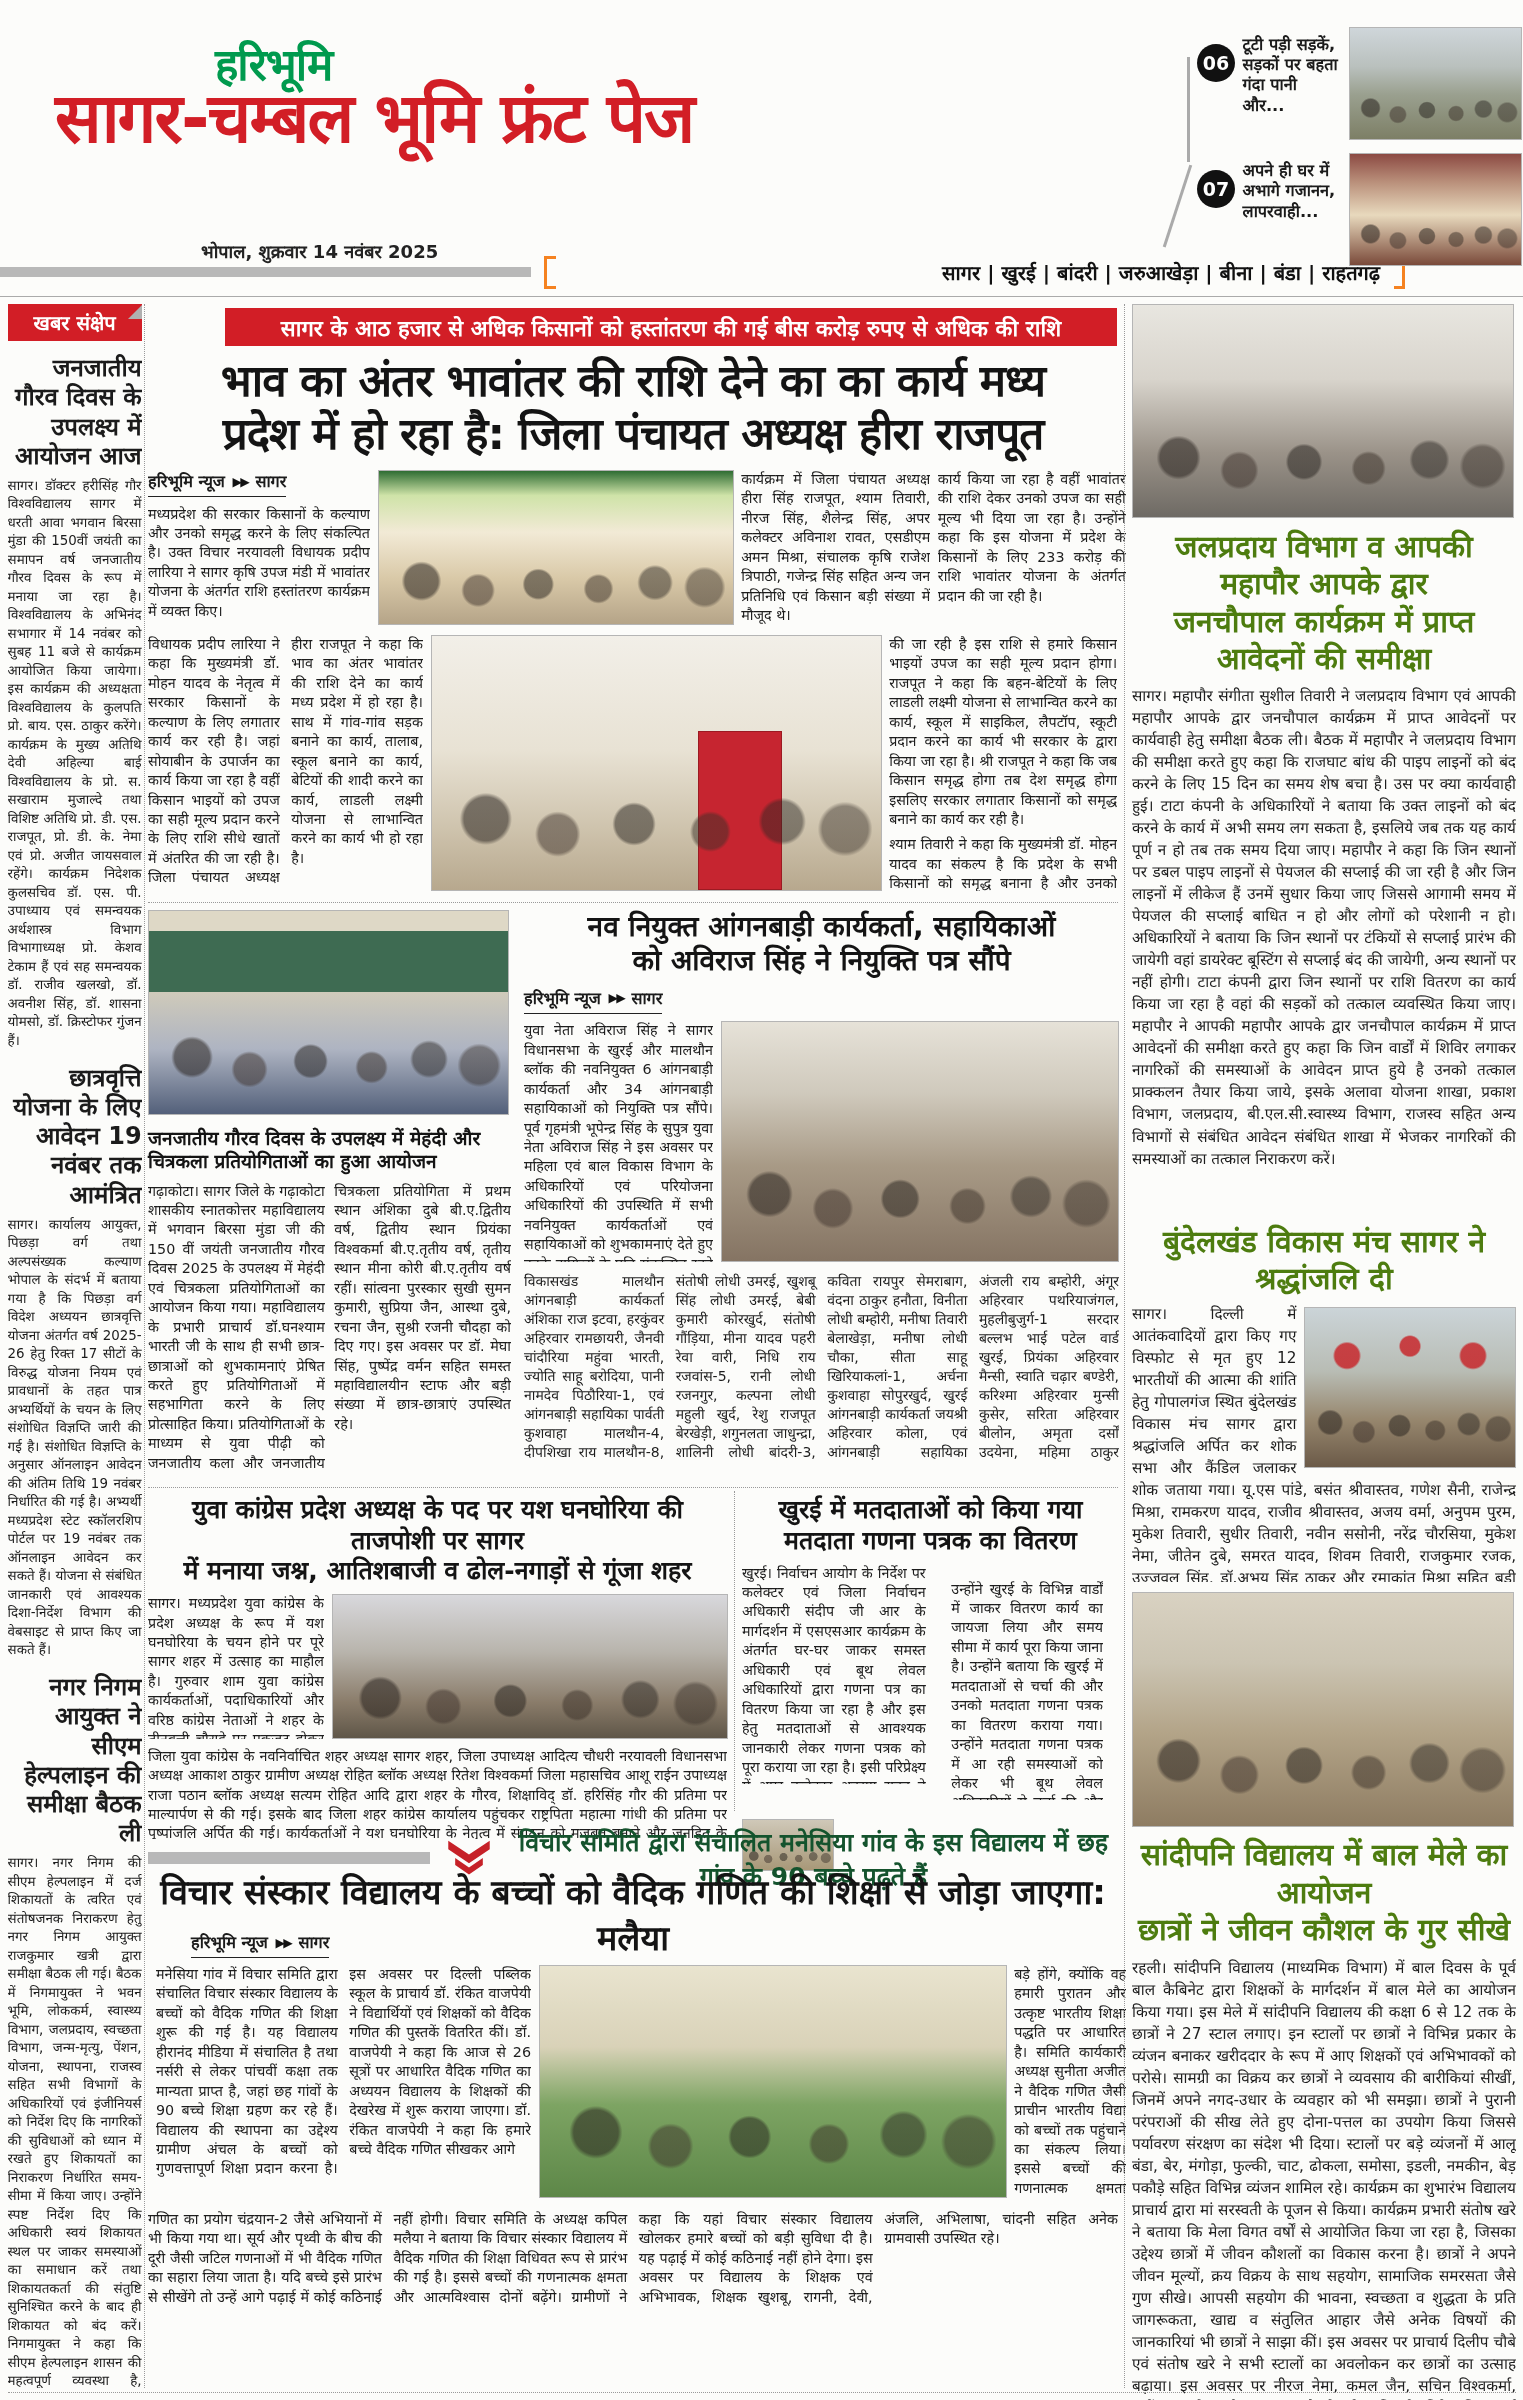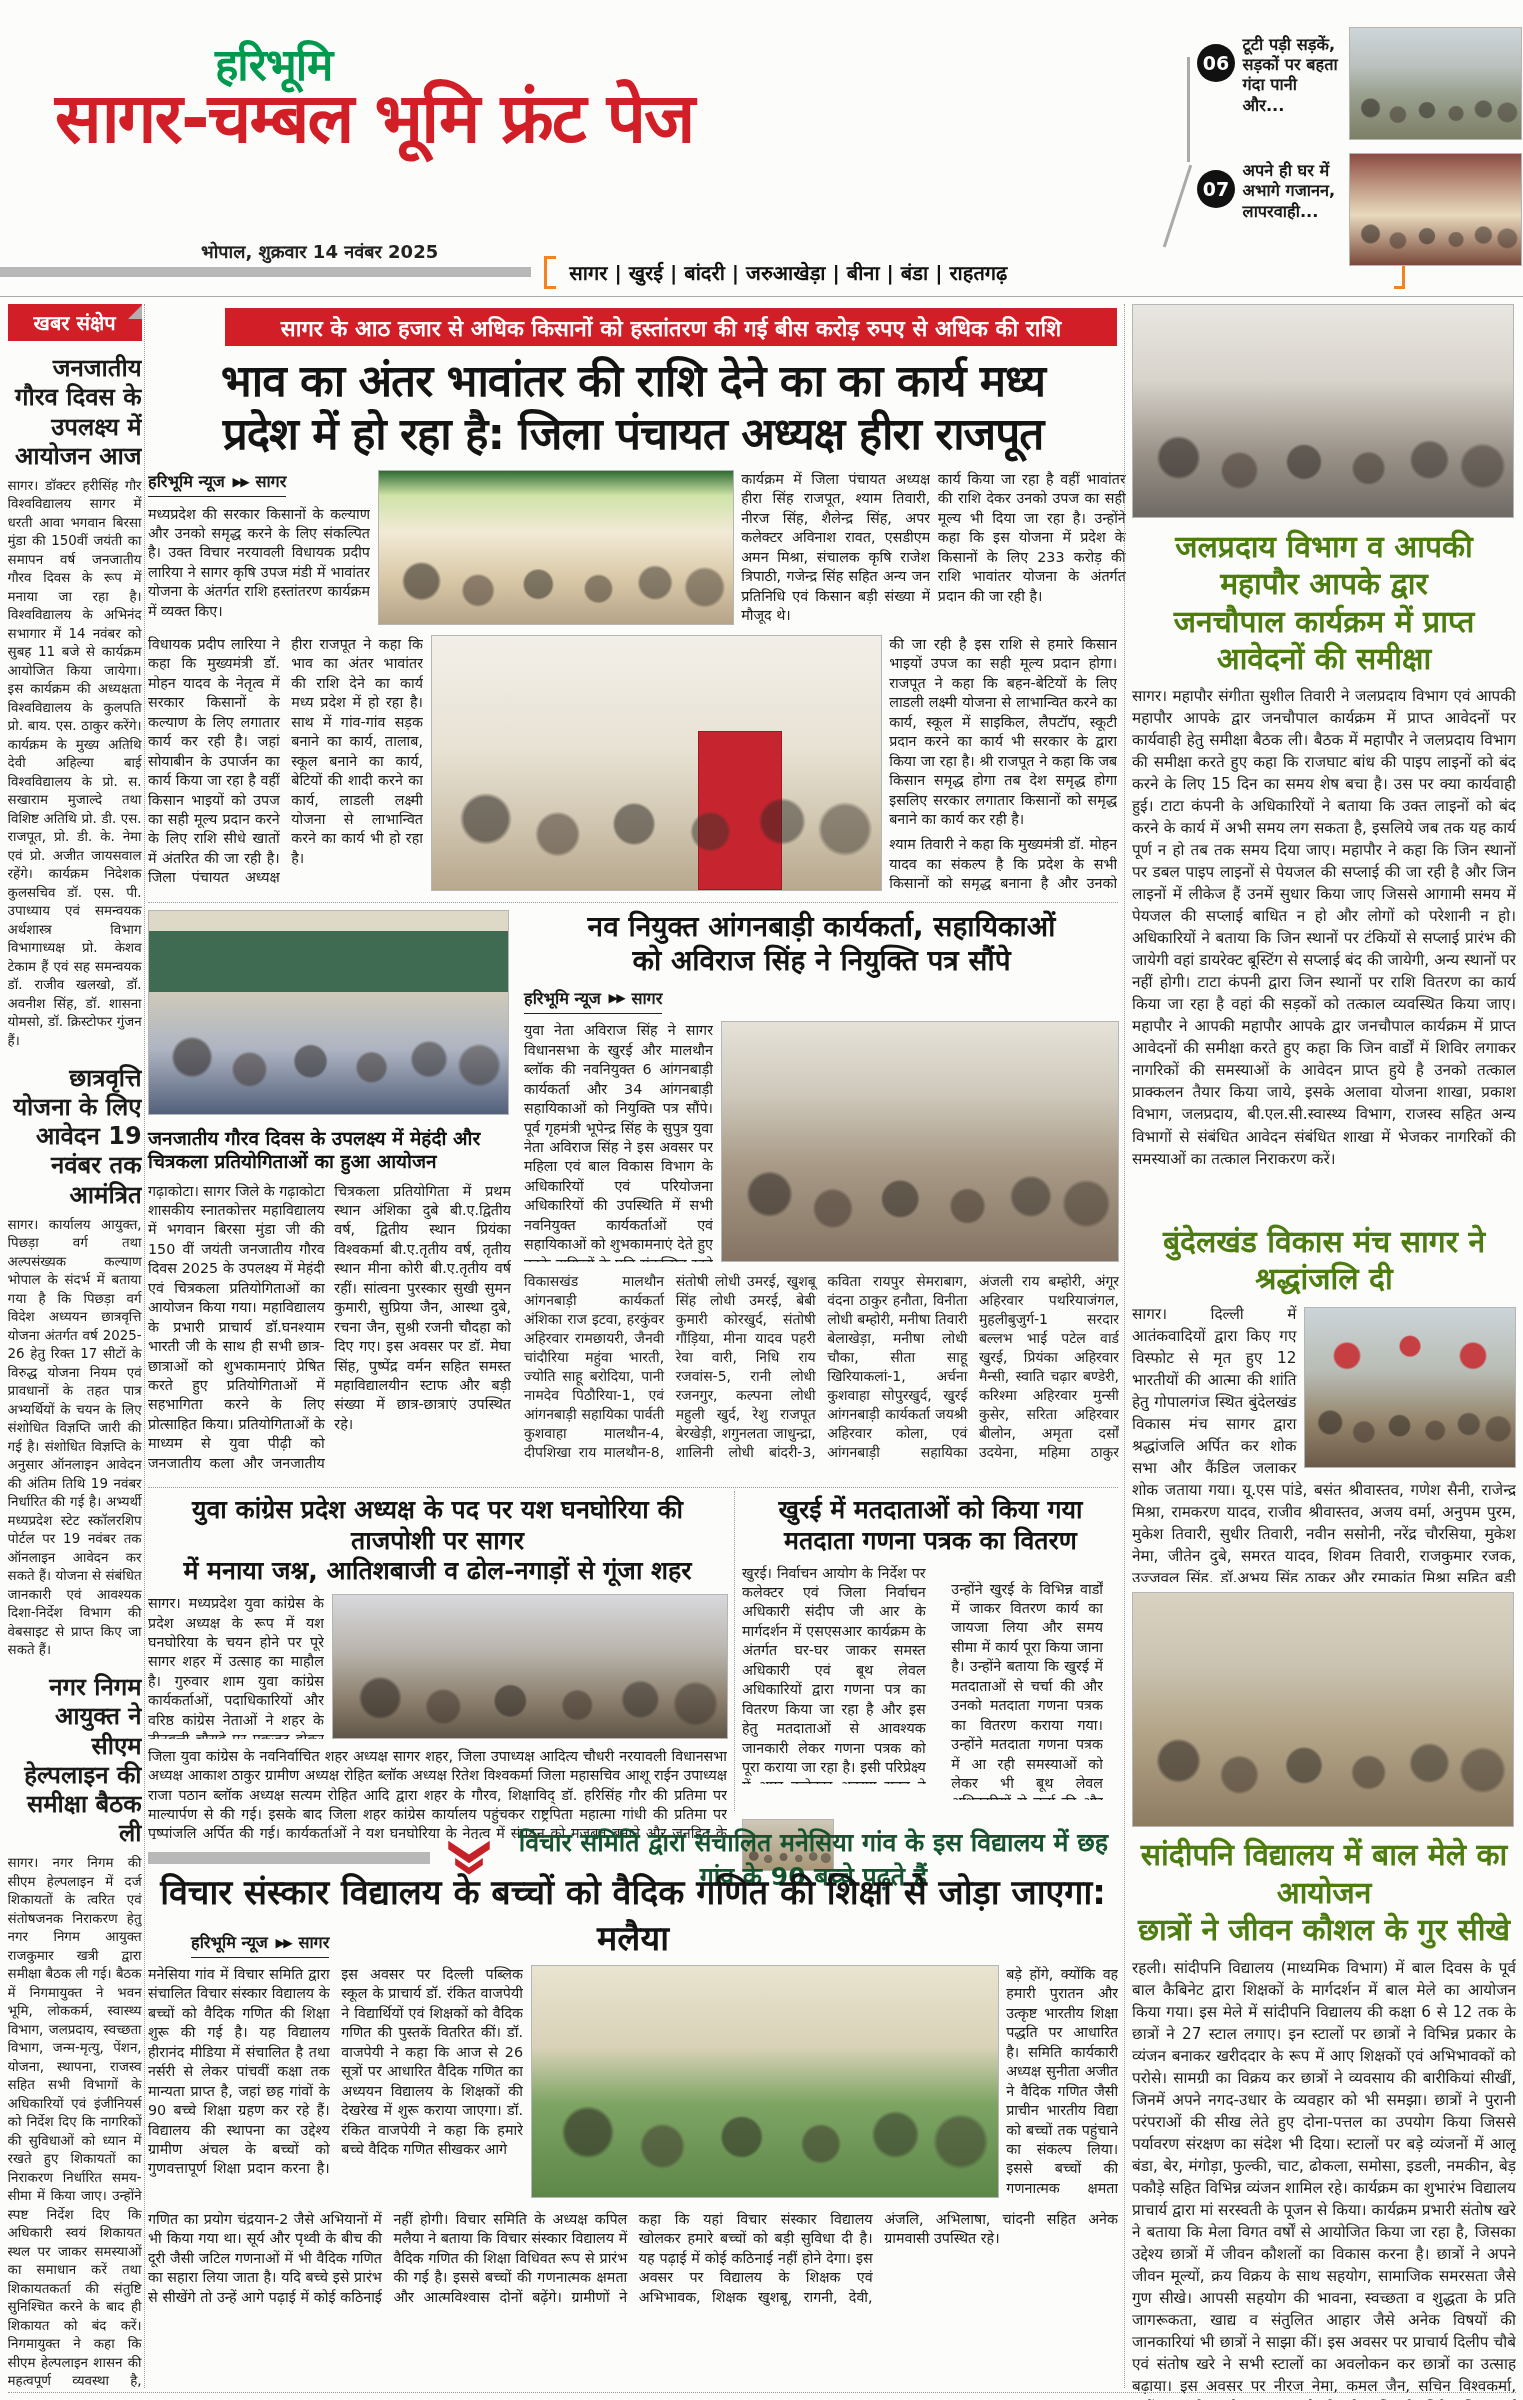--- a/index.html
+++ b/index.html
@@ -84,21 +84,21 @@
 
 <div class="page">
 
   <div class="abs logo" style="left:215px;top:32.5px;width:210px;">हरिभूमि</div>
   <div class="abs title" style="left:55px;top:82px;width:707px;">सागर-चम्बल भूमि फ्रंट पेज</div>
   <div class="abs dateline" style="left:170px;top:239px;margin-left:31px;">भोपाल, शुक्रवार 14 नवंबर 2025</div>
 
   <div class="abs cities-row" style="left:0;top:256px;width:1405px;">
     <div class="graybar" style="width:531px;"></div>
     <div class="brk l"></div>
-    <div class="cities" style="flex:1;text-align:left;">सागर | खुरई | बांदरी | जरुआखेड़ा | बीना | बंडा | राहतगढ़</div>
+    <div class="cities" style="flex:1;text-align:right;">सागर | खुरई | बांदरी | जरुआखेड़ा | बीना | बंडा | राहतगढ़</div>
     <div class="brk r"></div>
   </div>
 
   <div class="abs bline" style="left:1187px;top:57px;width:2.9px;height:105px;"></div>
   <div class="abs bline" style="left:1176px;top:163px;width:2.9px;height:86px;transform:rotate(18deg);"></div>
   <div class="abs" style="left:1197px;top:27px;width:325px;">
     <div class="brief">
       <div class="bnum">06</div>
       <div class="btxt">टूटी पड़ी सड़कें, सड़कों पर बहता गंदा पानी और...</div>
       <div class="ph ph-street" style="width:174px;height:113px;"></div>
@@ -219,21 +219,21 @@
     <div class="red-kick" style="flex:1;text-align:center;">विचार समिति द्वारा संचालित मनेसिया गांव के इस विद्यालय में छह गांव के 90 बच्चे पढ़ते हैं</div>
   </div>
   <div class="abs ctr" style="left:148px;top:1868px;width:970px;font-size:34px;font-weight:800;color:#141414;">विचार संस्कार विद्यालय के बच्चों को वैदिक गणित की शिक्षा से जोड़ा जाएगा: मलैया</div>
   <div class="abs" style="left:191px;top:1931px;">
     <span class="byl">
       <span>हरिभूमि न्यूज</span>
       <span class="arr">▶▶</span>
       <span>सागर</span>
     </span>
   </div>
-  <div class="abs" style="left:148px;top:1965px;width:970px;display:grid;grid-template-columns:375px 468px 112px;gap:7.6px;">
+  <div class="abs" style="left:156px;top:1965px;width:970px;display:grid;grid-template-columns:375px 468px 112px;gap:7.6px;">
     <div class="body-t just cols2 clip" style="height:233px;">मनेसिया गांव में विचार समिति द्वारा संचालित विचार संस्कार विद्यालय के बच्चों को वैदिक गणित की शिक्षा शुरू की गई है। यह विद्यालय हीरानंद मीडिया में संचालित है तथा नर्सरी से लेकर पांचवीं कक्षा तक मान्यता प्राप्त है, जहां छह गांवों के 90 बच्चे शिक्षा ग्रहण कर रहे हैं। विद्यालय की स्थापना का उद्देश्य ग्रामीण अंचल के बच्चों को गुणवत्तापूर्ण शिक्षा प्रदान करना है। इस अवसर पर दिल्ली पब्लिक स्कूल के प्राचार्य डॉ. रंकित वाजपेयी ने विद्यार्थियों एवं शिक्षकों को वैदिक गणित की पुस्तकें वितरित कीं। डॉ. वाजपेयी ने कहा कि आज से 26 सूत्रों पर आधारित वैदिक गणित का अध्ययन विद्यालय के शिक्षकों की देखरेख में शुरू कराया जाएगा। डॉ. रंकित वाजपेयी ने कहा कि हमारे बच्चे वैदिक गणित सीखकर आगे</div>
     <div class="ph ph-shed" style="height:233px;"></div>
     <p class="body-t just clip" style="margin:0;height:233px;">बड़े होंगे, क्योंकि वह हमारी पुरातन और उत्कृष्ट भारतीय शिक्षा पद्धति पर आधारित है। समिति कार्यकारी अध्यक्ष सुनीता अजीत ने वैदिक गणित जैसी प्राचीन भारतीय विद्या को बच्चों तक पहुंचाने का संकल्प लिया। इससे बच्चों की गणनात्मक क्षमता और आत्मविश्वास दोनों बढ़ेंगे।</p>
   </div>
   <div class="abs body-t just cols4 clip" style="left:148px;top:2210px;width:970px;height:174px;">गणित का प्रयोग चंद्रयान-2 जैसे अभियानों में भी किया गया था। सूर्य और पृथ्वी के बीच की दूरी जैसी जटिल गणनाओं में भी वैदिक गणित का सहारा लिया जाता है। यदि बच्चे इसे प्रारंभ से सीखेंगे तो उन्हें आगे पढ़ाई में कोई कठिनाई नहीं होगी। विचार समिति के अध्यक्ष कपिल मलैया ने बताया कि विचार संस्कार विद्यालय में वैदिक गणित की शिक्षा विधिवत रूप से प्रारंभ की गई है। इससे बच्चों की गणनात्मक क्षमता और आत्मविश्वास दोनों बढ़ेंगे। ग्रामीणों ने कहा कि यहां विचार संस्कार विद्यालय खोलकर हमारे बच्चों को बड़ी सुविधा दी है। यह पढ़ाई में कोई कठिनाई नहीं होने देगा। इस अवसर पर विद्यालय के शिक्षक एवं अभिभावक, शिक्षक खुशबू, रागनी, देवी, अंजलि, अभिलाषा, चांदनी सहित अनेक ग्रामवासी उपस्थित रहे।</div>
 
   <div class="abs dot-v" style="left:1124px;top:304px;height:2084px;"></div>
   <div class="abs" style="left:1132px;top:304px;width:384px;">
 
     <div class="ph ph-meeting" style="width:382px;height:214px;"></div>

